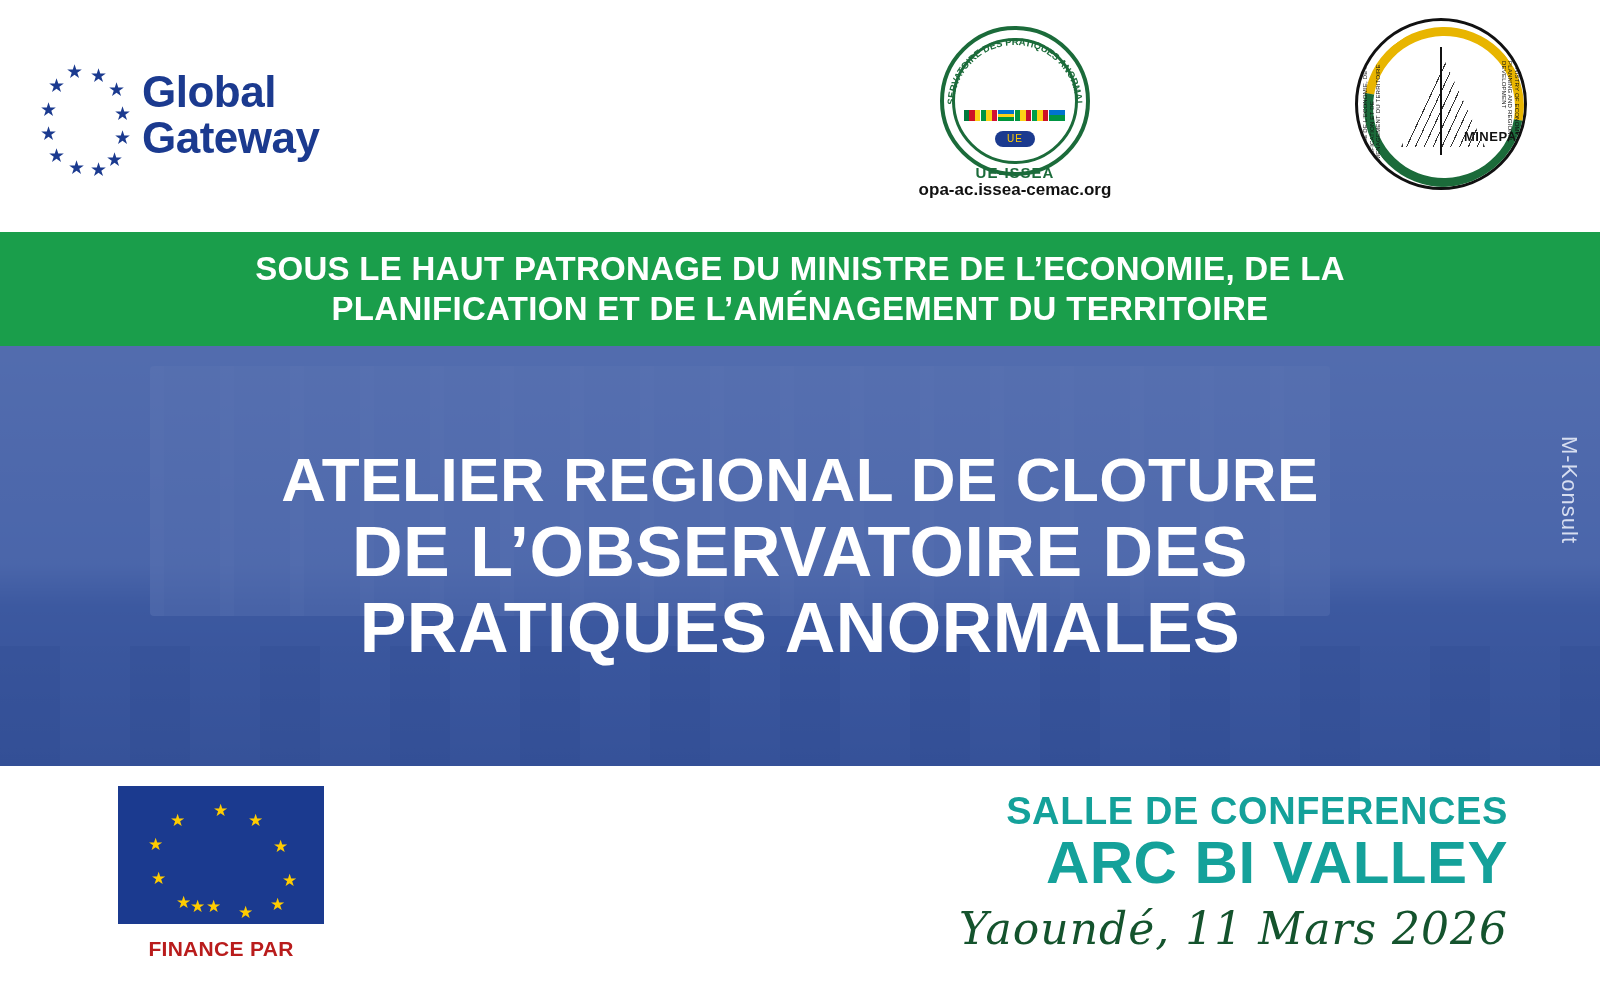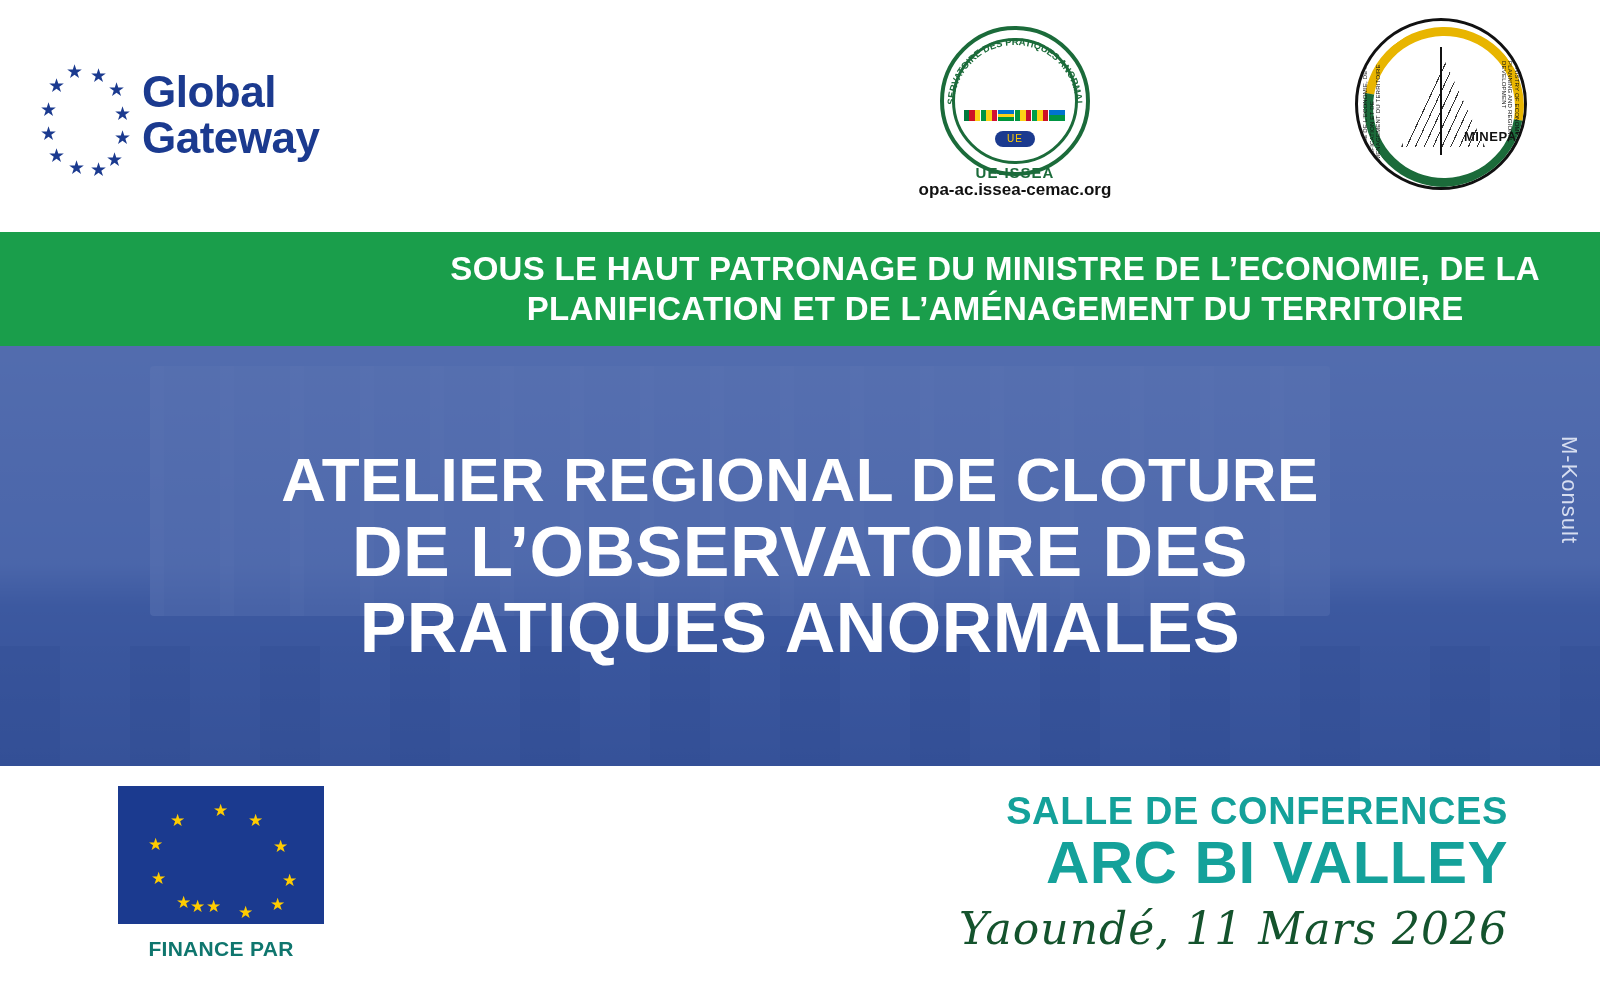--- a/index.html
+++ b/index.html
@@ -178,21 +178,21 @@
     position: absolute; top: 40px; color: #111; font-size: 6px;
     width: 14px; line-height: 1.1; letter-spacing: .2px;
   }
   .minepat-side-l { left: 4px; writing-mode: vertical-rl; transform: rotate(180deg); height: 108px;}
   .minepat-side-r { right: 4px; writing-mode: vertical-rl; height: 108px; }
 
   
   .green-bar {
     position: absolute; left: 0; top: 232px; width: 1600px; height: 114px;
     background: #1a9e4b;
-    display: flex; align-items: center; justify-content: flex-end;
+    display: flex; align-items: center; justify-content: center;
     text-align: center; padding: 0 60px;
   }
   .green-bar p {
     color: #ffffff; font-weight: bold; font-size: 33px; line-height: 1.22;
     letter-spacing: .3px;
   }
 
   
   .hero {
     position: absolute; left: 0; top: 346px; width: 1600px; height: 420px;
@@ -249,21 +249,21 @@
   }
   .eu-block { position: absolute; left: 86px; top: 20px; width: 270px; text-align: center; }
   .eu-flag {
     position: relative; width: 206px; height: 138px; margin: 0 auto;
     background: #1b3a8f;
   }
   .eu-flag span {
     position: absolute; color: #ffcc00; font-size: 17px; line-height: 1;
   }
   .eu-caption {
-    margin-top: 12px; color: #0f766e; font-weight: bold;
+    margin-top: 12px; color: #b91c1c; font-weight: bold;
     font-size: 21px; line-height: 1.2; letter-spacing: .3px;
   }
 
   .venue { position: absolute; right: 92px; top: 26px; text-align: right; }
   .venue .v1 {
     color: #14a19a; font-weight: bold; font-size: 38px; letter-spacing: .6px; line-height: 1.05;
   }
   .venue .v2 {
     color: #14a19a; font-weight: bold; font-size: 60px; letter-spacing: .5px; line-height: 1.02;
   }

